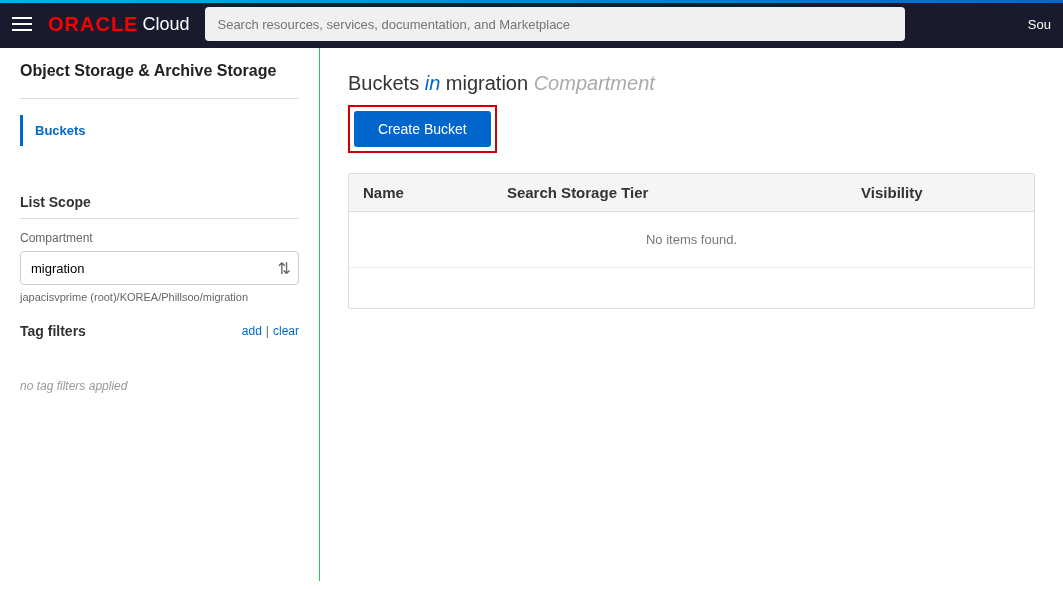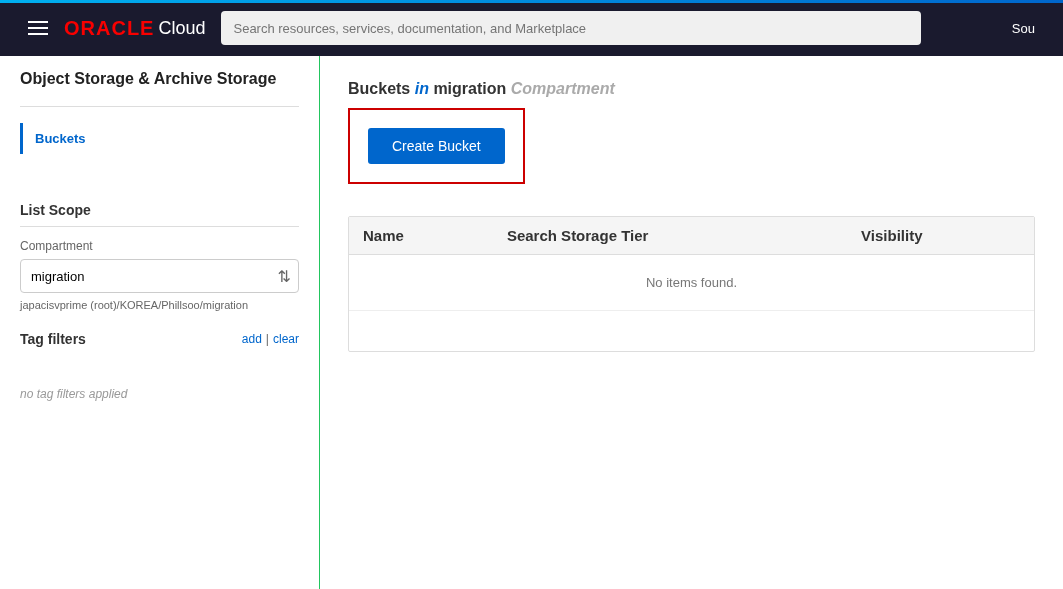--- a/index.html
+++ b/index.html
@@ -1,24 +1,24 @@
 <!DOCTYPE html>
 <html><head>
   <meta charset="utf-8">
   <style>
     * { margin: 0; padding: 0; box-sizing: border-box; }
     body { font-family: Arial, sans-serif; font-size: 13px; color: #333; background: #fff; width: 1063px; height: 589px; overflow: hidden; }
 
     
     .header {
       background: #1a1a2e;
-      height: 56px;
+      height: 48px;
       display: flex;
       align-items: center;
-      padding: 0 28px;
+      padding: 0 12px;
       gap: 16px;
       position: relative;
     }
     .header-hamburger {
       color: #fff;
       font-size: 18px;
       cursor: pointer;
       display: flex;
       flex-direction: column;
       gap: 4px;
@@ -193,44 +193,44 @@
     }
 
     
     .main-content {
       flex: 1;
       padding: 24px 28px;
       overflow-y: auto;
       overflow-x: hidden;
     }
     .page-title {
-      font-size: 16px;
+      font-size: 20px;
       color: #333;
       margin-bottom: 10px;
-      font-weight: bold;
+      font-weight: normal;
     }
     .page-title em {
       font-style: italic;
       color: #0066cc;
     }
     .page-title .compartment-italic {
       font-style: italic;
       color: #999;
     }
     .page-description {
       font-size: 13px;
       color: #555;
       margin-bottom: 20px;
       line-height: 1.5;
     }
     .create-bucket-btn-wrapper {
       border: 2px solid #cc0000;
       display: inline-block;
-      padding: 18px;
-      margin-bottom: 32px;
+      padding: 4px;
+      margin-bottom: 20px;
     }
     .create-bucket-btn {
       background: #0066cc;
       color: #fff;
       border: none;
       padding: 10px 24px;
       font-size: 14px;
       cursor: pointer;
       border-radius: 3px;
       font-weight: 500;

